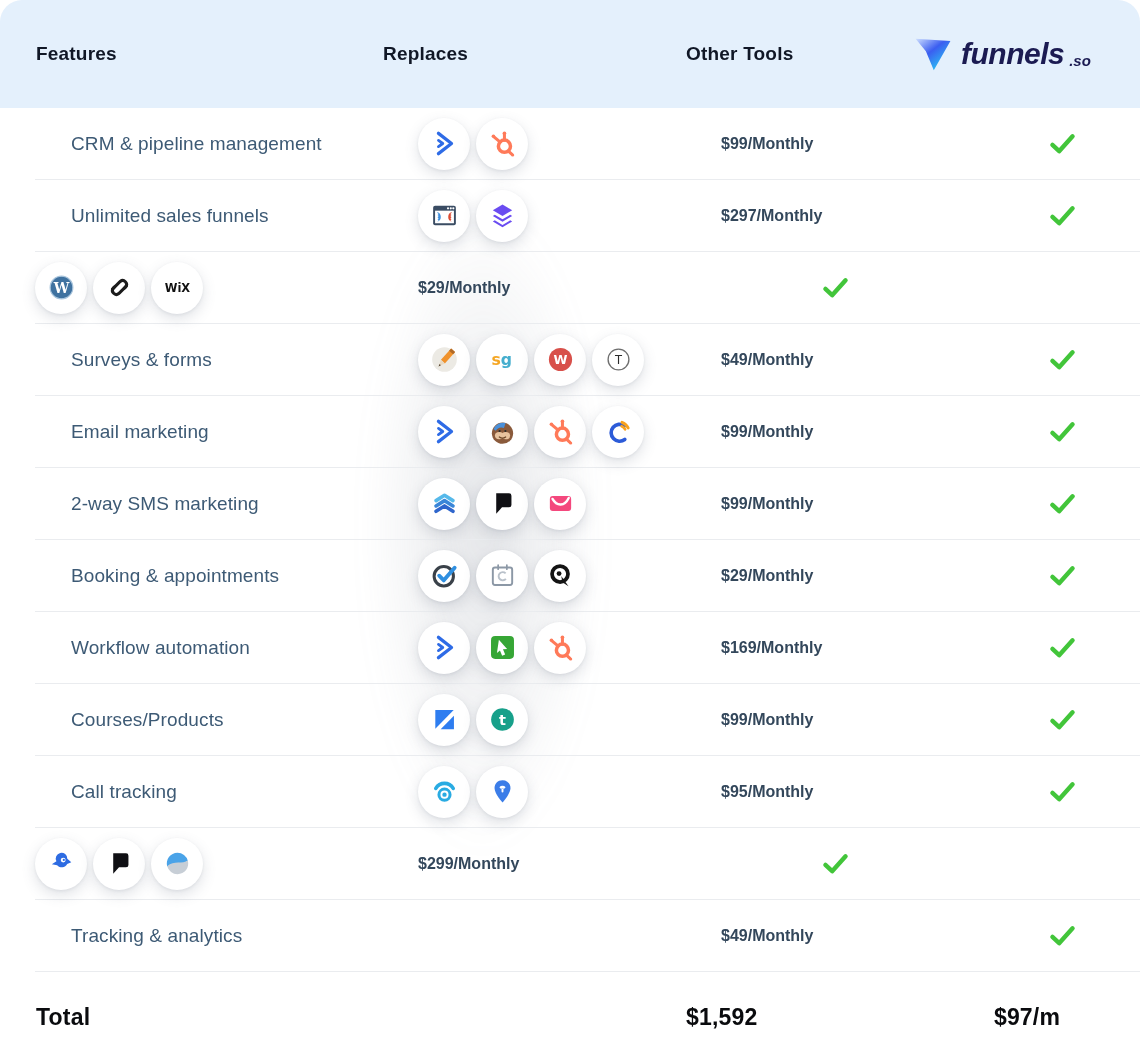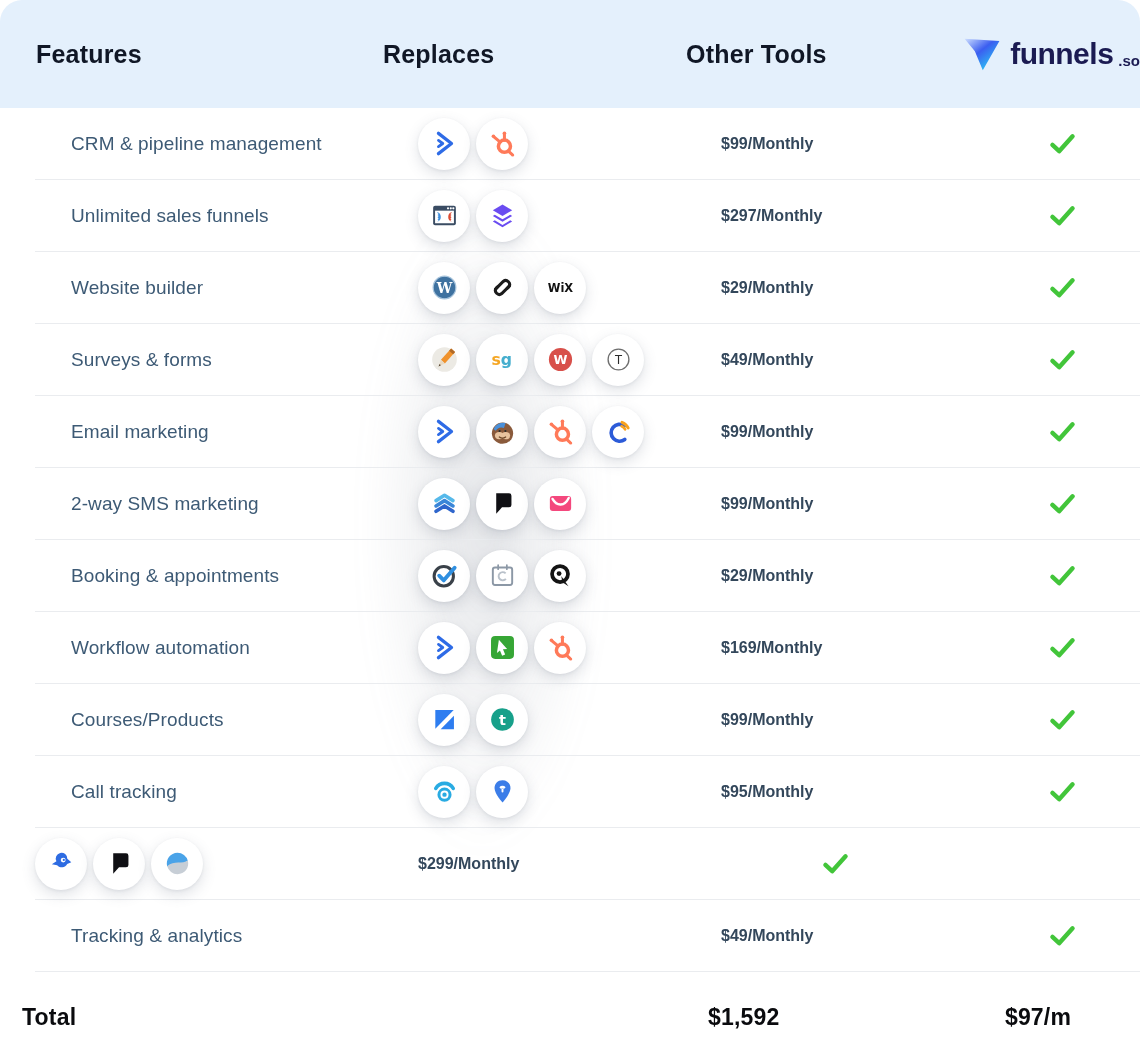--- a/index.html
+++ b/index.html
@@ -14,25 +14,25 @@
     grid-template-columns:383px 303px 228px 226px;
     align-items:center;
   }
   
   .thead{
     height:108px;
     background:#e4f0fc;
     border-radius:22px 22px 0 0;
   }
   .thead .hcell{
-    font-size:25px;font-weight:700;color:#101726;letter-spacing:.2px;
+    font-size:19px;font-weight:700;color:#101726;letter-spacing:.2px;
   }
   .pad{padding-left:36px;}
   
-  .brand{display:flex;align-items:center;justify-content:flex-end;gap:9px;}
+  .brand{display:flex;align-items:center;justify-content:flex-start;gap:9px;font-style:italic;}
   .brand-name{font-size:30px;font-weight:800;color:#1b1b52;letter-spacing:-.5px;}
   .brand-suffix{font-size:15px;font-weight:700;color:#1b1b52;align-self:flex-end;padding-bottom:4px;margin-left:-4px;margin-top:7px;}
   
   .rows{position:relative;}
   .smudge{
     position:absolute;left:348px;top:-30px;width:270px;height:900px;
     background:radial-gradient(ellipse 60% 50% at 50% 50%, rgba(120,128,142,.20), rgba(120,128,142,0) 72%);
     filter:blur(14px);
     pointer-events:none;
   }
@@ -46,21 +46,21 @@
   .tool-circle{
     width:52px;height:52px;border-radius:50%;background:#fff;
     box-shadow:0 5px 14px rgba(85,95,115,.18), 0 1px 3px rgba(85,95,115,.10);
     display:flex;align-items:center;justify-content:center;flex:0 0 auto;
   }
   .tool-circle svg{width:29px;height:29px;display:block;}
   .price{font-size:16px;font-weight:700;color:#33475b;}
   .checkcell{display:flex;justify-content:center;}
   
   .tfoot{height:91px;}
-  .total-label,.total-val{font-size:23px;font-weight:700;color:#0a0b0e;letter-spacing:.2px;padding-left:22px;}
+  .total-label,.total-val{font-size:23px;font-weight:700;color:#0a0b0e;letter-spacing:.2px;}
   .total-center{display:flex;justify-content:center;}
 </style>
 </head>
 <body>
 
 <div class="card">
 
   <div class="thead grid">
     <div class="hcell pad">Features</div>
     <div class="hcell">Replaces</div>
@@ -136,21 +136,20 @@
           </div>
         </div>
         <div class="price">$297/Monthly</div>
         <div class="checkcell">
           <svg viewBox="0 0 28 24" width="27" height="23">
             <path d="M3.5 13.5 L10.5 20 L24.5 4.5" fill="none" stroke="#42c53a" stroke-width="4.6" stroke-linecap="round" stroke-linejoin="round"></path>
           </svg>
         </div>
       </div>
       <div class="trow grid">
-        <div class="feature pad">Website builder</div>
         <div class="tools">
           <div class="tool-circle">
             <svg viewBox="0 0 24 24">
               <circle cx="12" cy="12" r="9.4" fill="#3F72A0"></circle>
               <circle cx="12" cy="12" r="9.4" fill="none" stroke="#A8C4DC" stroke-width="1"></circle>
               <text x="12" y="16.2" text-anchor="middle" font-size="11.5" font-weight="bold" fill="#fff" font-family="DejaVu Serif, serif">W</text>
             </svg>
           </div>
           <div class="tool-circle">
             <svg viewBox="0 0 24 24">

